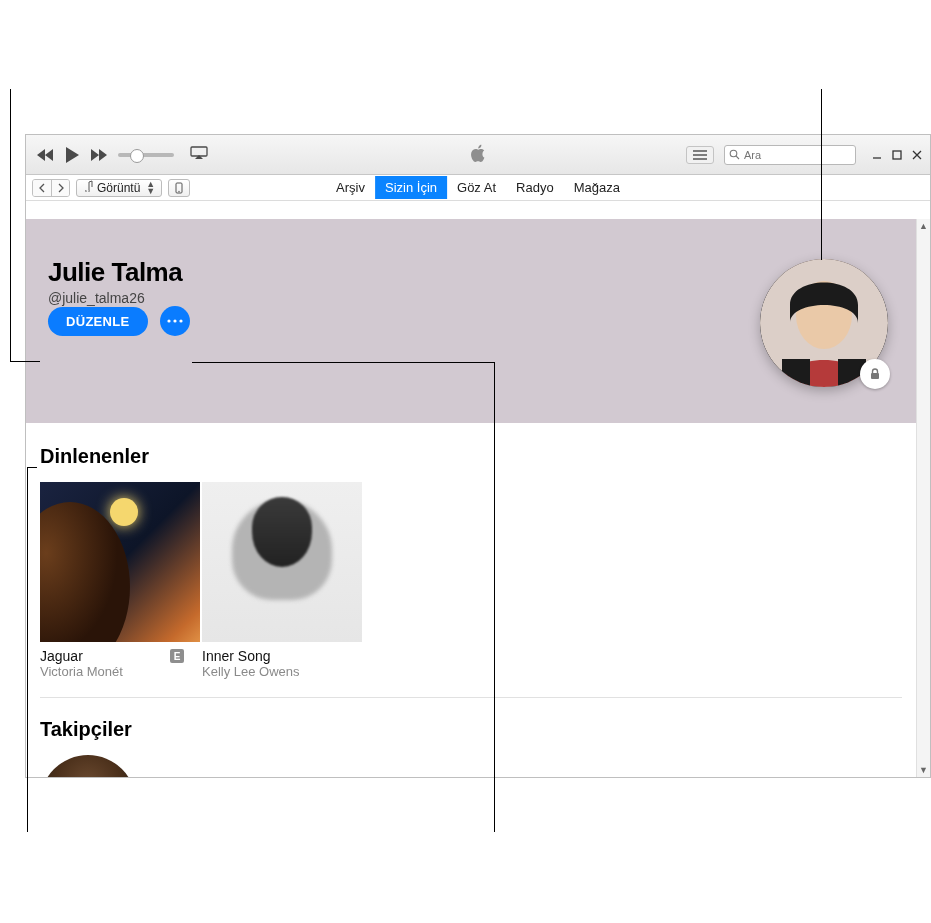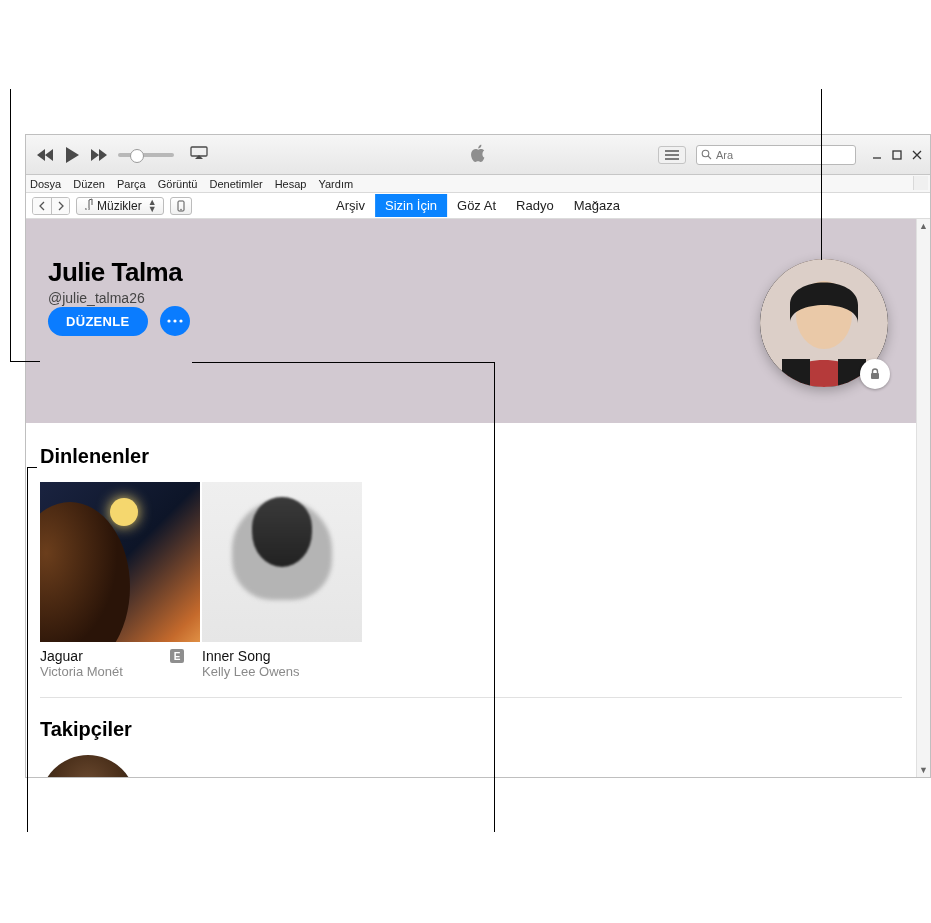--- a/index.html
+++ b/index.html
@@ -42,21 +42,21 @@
   .p-btn { color: #4a4a4a; display: flex; align-items: center; }
   .p-btn svg { display: block; }
   .vol-slider { width: 56px; height: 4px; background: #b8b8b8; border-radius: 2px; position: relative; }
   .vol-slider::after { content: ""; position: absolute; left: 12px; top: -4px; width: 12px; height: 12px; background: #fff; border: 1px solid #9a9a9a; border-radius: 50%; }
   .airplay { margin-left: 6px; color: #4a4a4a; }
   .center-logo { position: absolute; left: 50%; transform: translateX(-50%); color: #8e8e8e; }
   .right-controls { margin-left: auto; display: flex; align-items: center; gap: 10px; }
   .list-btn { width: 28px; height: 18px; display:flex; align-items:center; justify-content:center; background: #f1f1f1; border: 1px solid #c4c4c4; border-radius: 3px; color: #555; }
   .search {
     display: flex; align-items: center;
-    width: 160px; height: 20px;
+    width: 132px; height: 20px;
     background: #fff; border: 1px solid #b8b8b8; border-radius: 3px;
     padding: 0 4px; gap: 4px;
   }
   .search input { border: 0; outline: 0; width: 100%; font-size: 11px; color: #666; background: transparent; }
   .search .mag { color: #777; }
   .win-btns { display: flex; gap: 6px; color: #555; margin-left: 4px; }
   .win-btns span { width: 14px; height: 14px; display: flex; align-items: center; justify-content: center; }
 
   .menubar {
     height: 18px;
@@ -248,50 +248,41 @@
           </span>
         <span>
             <svg width="12" height="12" viewBox="0 0 12 12">
               <path d="M2 2l8 8M10 2l-8 8" stroke="#333" stroke-width="1.3"></path>
             </svg>
           </span>
       </div>
     </div>
   </div>
 
-  <div class="menubar">
-    <span>Dosya</span>
-    <span>Düzen</span>
-    <span>Parça</span>
-    <span>Görüntü</span>
-    <span>Denetimler</span>
-    <span>Hesap</span>
-    <span>Yardım</span>
-  </div>
 
   <div class="navrow">
     <div class="navarrows">
       <span>
           <svg width="8" height="10" viewBox="0 0 8 10">
             <path d="M6 1 L2 5 L6 9" fill="none" stroke="#555" stroke-width="1.3"></path>
           </svg>
         </span>
       <span>
           <svg width="8" height="10" viewBox="0 0 8 10">
             <path d="M2 1 L6 5 L2 9" fill="none" stroke="#555" stroke-width="1.3"></path>
           </svg>
         </span>
     </div>
     <div class="lib-picker">
       <span class="note">
         <svg width="10" height="12" viewBox="0 0 10 12">
             <path d="M3 10a1.7 1.7 0 1 0 3 0V2l3-1v6" fill="none" stroke="#555" stroke-width="1"></path>
           </svg>
       </span>
-      <span>Müzikler</span>
+      <span>Görüntü</span>
       <span class="updown">
           <span>▲</span>
           <span>▼</span>
         </span>
     </div>
     <div class="device-box">
       <svg width="8" height="12" viewBox="0 0 8 12">
           <rect x="1" y="1" width="6" height="10" rx="1" fill="none" stroke="#555" stroke-width="1"></rect>
           <circle cx="4" cy="9.5" r="0.7" fill="#555"></circle>
         </svg>

